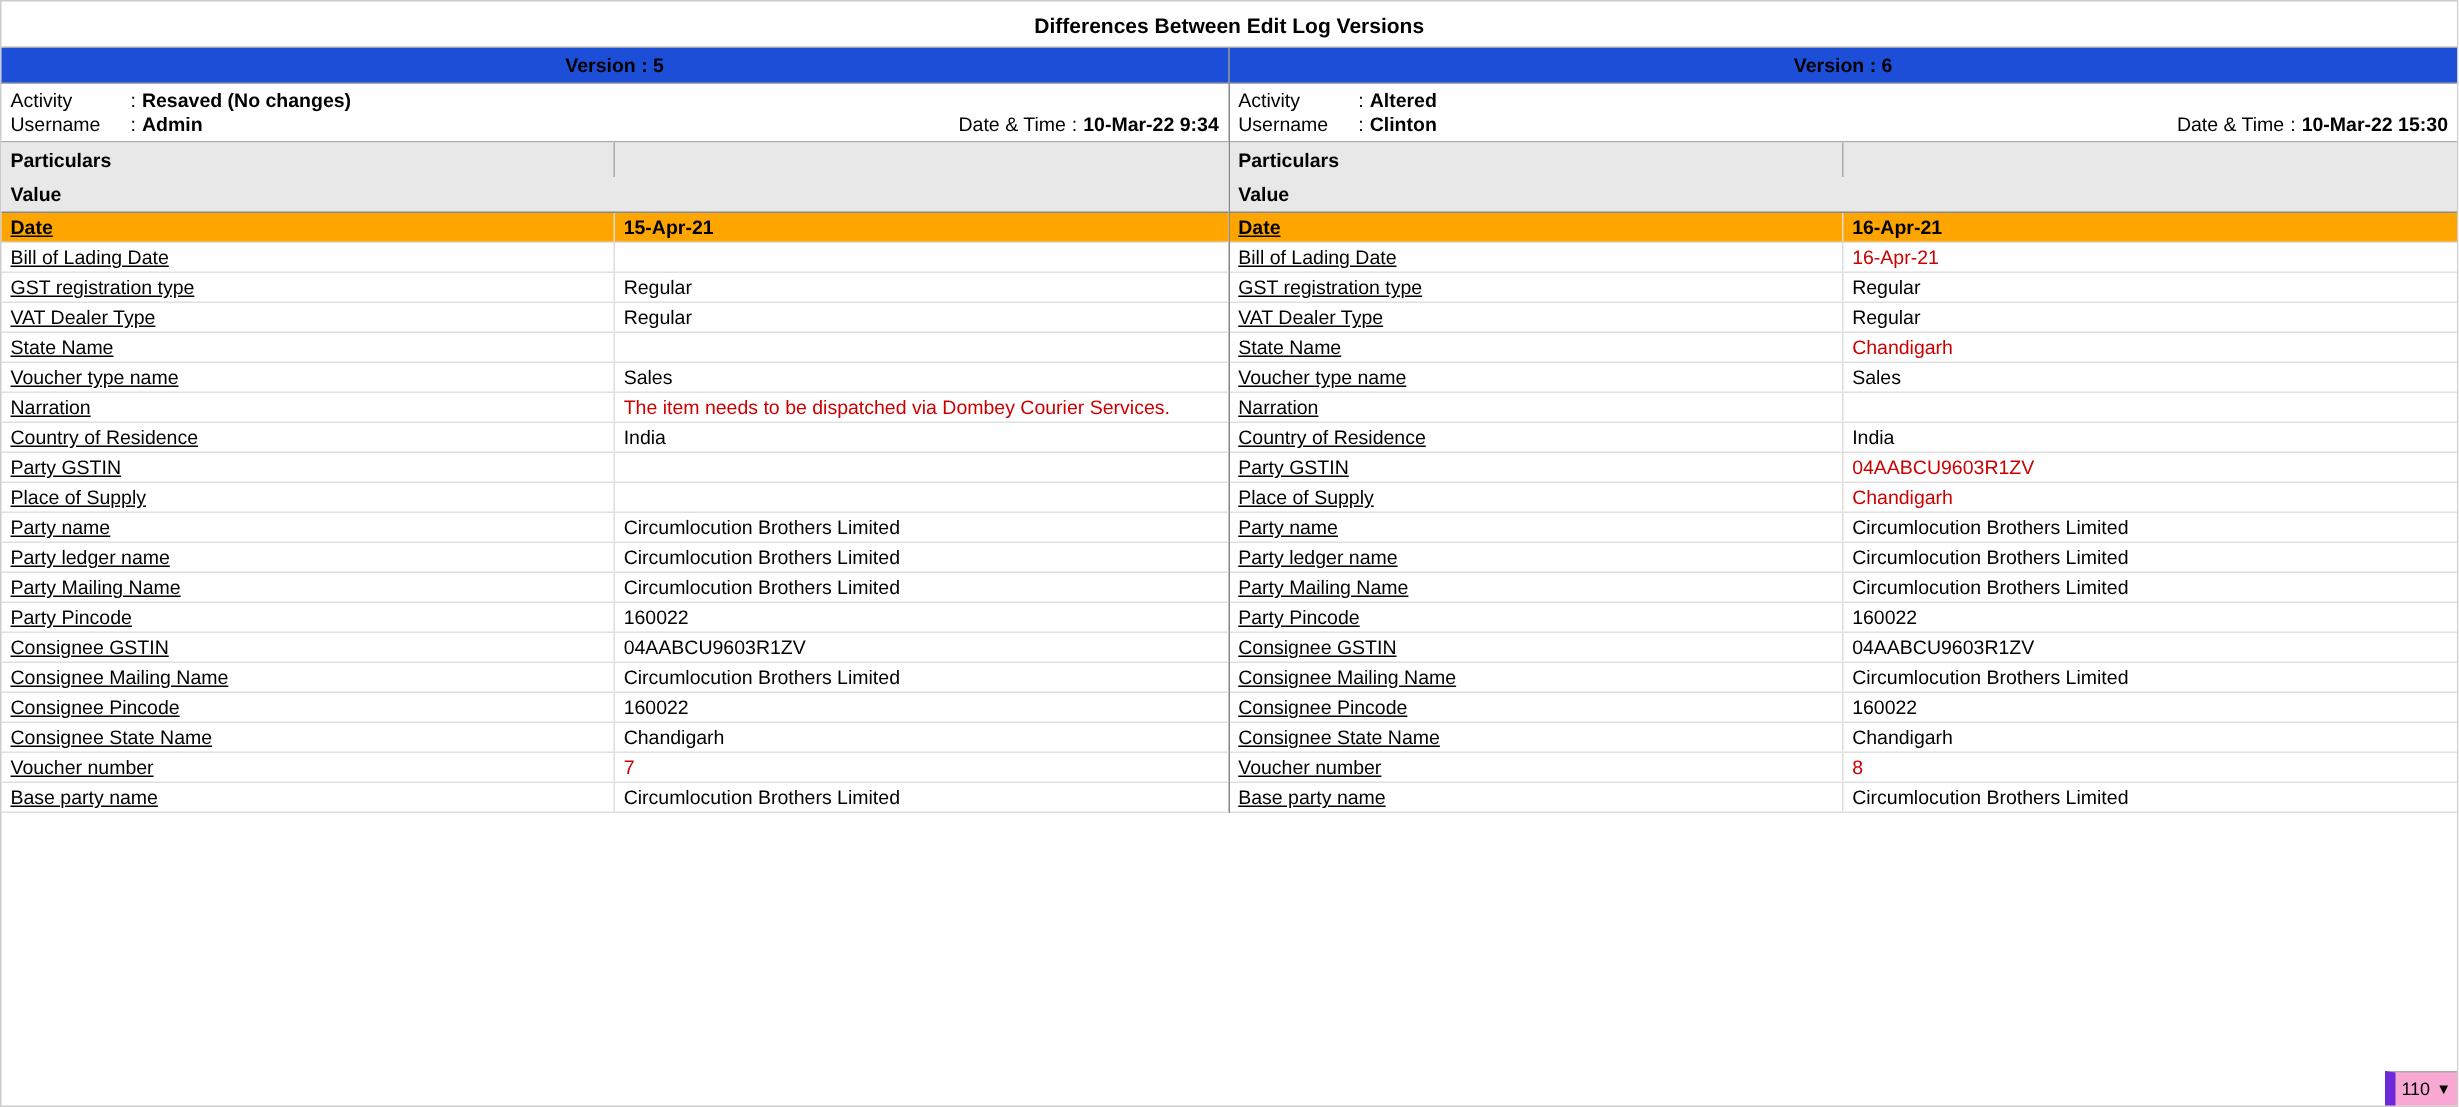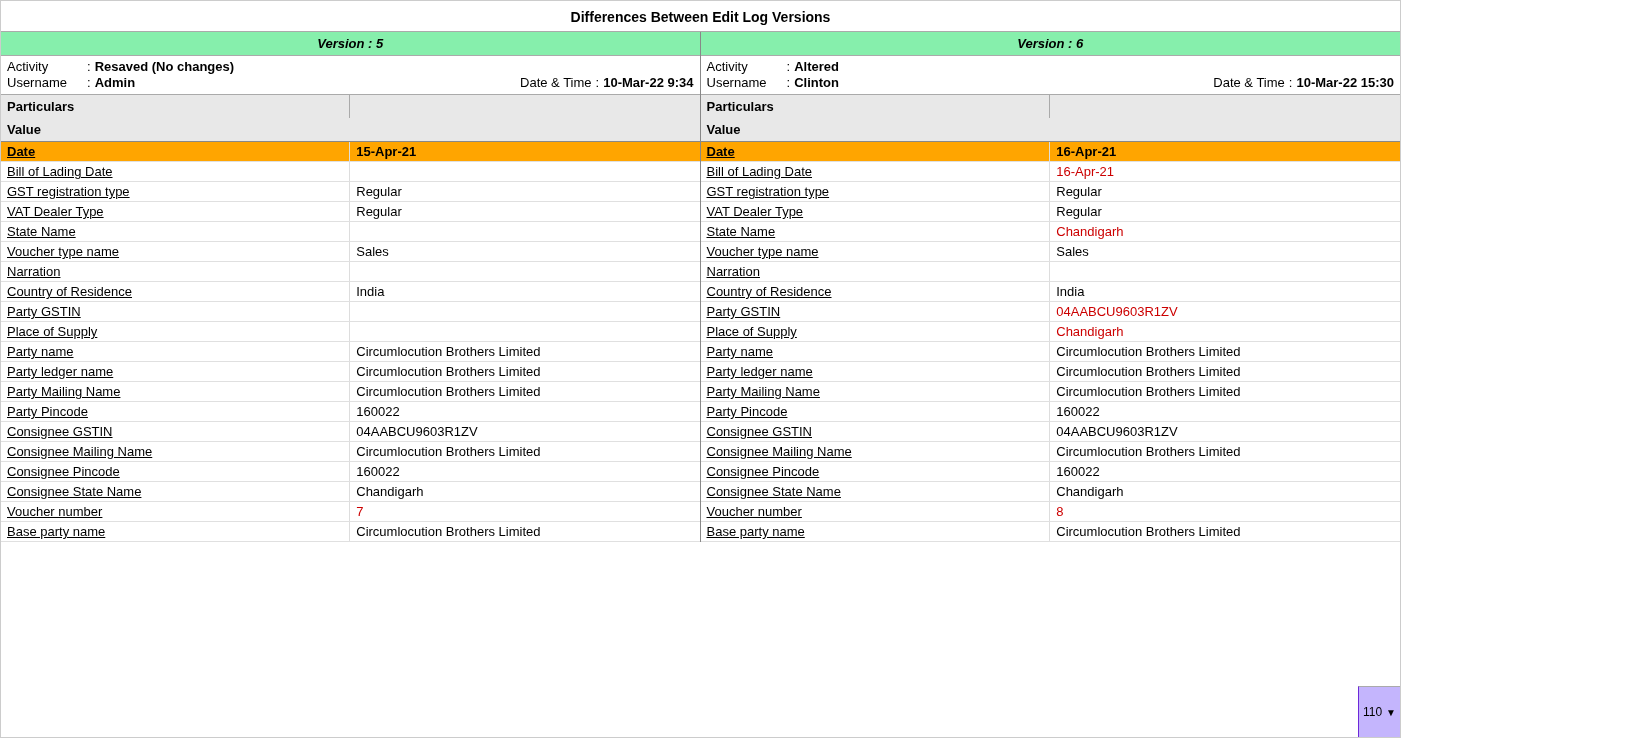--- a/index.html
+++ b/index.html
@@ -3,21 +3,21 @@
   <meta charset="utf-8">
   <style>
     * { margin: 0; padding: 0; box-sizing: border-box; }
     body {
       font-family: Arial, sans-serif;
       font-size: 13px;
       background: #fff;
       color: #000;
     }
     .page-wrapper {
-      width: 1401px;
+      width: 1639px;
       min-height: 738px;
       background: #fff;
       border: 1px solid #ccc;
       position: relative;
     }
     .main-title {
       text-align: center;
       font-weight: bold;
       font-size: 14px;
       padding: 8px 0 6px 0;
@@ -33,22 +33,21 @@
     }
     .version-panel:last-child {
       border-right: none;
     }
     .version-header {
       text-align: center;
       font-weight: bold;
       font-size: 13px;
       padding: 4px 0;
       border-bottom: 1px solid #aaa;
-      background: #86efac;
-      font-style: italic;
+      background: #1d4ed8;
     }
     .meta-info {
       padding: 3px 6px;
       border-bottom: 1px solid #aaa;
     }
     .meta-row {
       display: flex;
       align-items: center;
       margin-bottom: 1px;
     }
@@ -117,24 +116,24 @@
     }
     .red-text {
       color: #cc0000;
     }
     .bottom-bar {
       position: absolute;
       bottom: 0;
       right: 0;
       display: flex;
       align-items: center;
-      padding: 18px 4px;
-      background: #c4b5fd;
+      padding: 4px 4px;
+      background: #f9a8d4;
       border-top: 1px solid #aaa;
-      border-left: 1px solid #6d28d9;
+      border-left: 7px solid #6d28d9;
     }
     .page-num {
       font-size: 12px;
       margin-right: 4px;
     }
     .scroll-arrow {
       font-size: 10px;
       cursor: pointer;
     }
   </style>
@@ -189,20 +188,21 @@
           <div class="data-row">
             <div class="cell-particular">State Name</div>
             <div class="cell-value"></div>
           </div>
           <div class="data-row">
             <div class="cell-particular">Voucher type name</div>
             <div class="cell-value">Sales</div>
           </div>
           <div class="data-row">
             <div class="cell-particular">Narration</div>
+            <div class="cell-value red-text">The item needs to be dispatched via Dombey Courier Services.</div>
           </div>
           <div class="data-row">
             <div class="cell-particular">Country of Residence</div>
             <div class="cell-value">India</div>
           </div>
           <div class="data-row">
             <div class="cell-particular">Party GSTIN</div>
             <div class="cell-value"></div>
           </div>
           <div class="data-row">

